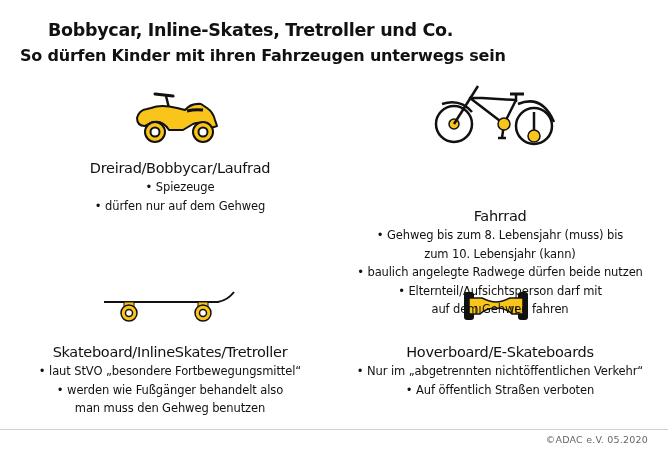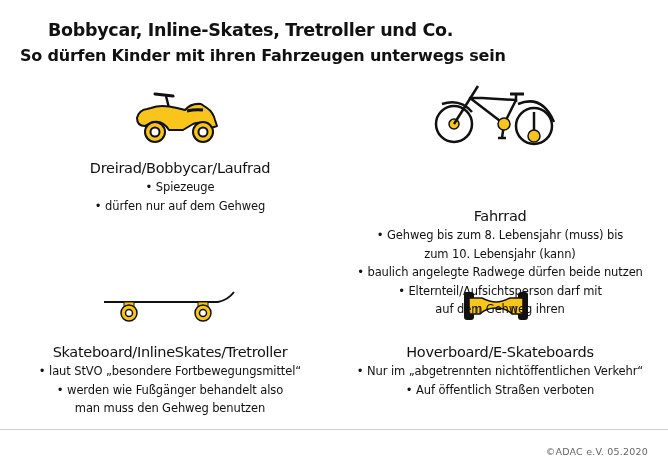--- a/index.html
+++ b/index.html
@@ -5,21 +5,21 @@
     html, body { margin: 0; padding: 0; background: #ffffff; }
     body { width: 668px; height: 463px; position: relative; overflow: hidden;
            font-family: "DejaVu Sans", "Liberation Sans", sans-serif; color: #111; }
     .title { position: absolute; left: 20px; top: 20px; font-size: 17.5px; font-weight: bold; letter-spacing: -0.3px; margin-left: 28px; }
     .subtitle { position: absolute; left: 20px; top: 46px; font-size: 16px; font-weight: bold; letter-spacing: -0.2px; }
     .section { position: absolute; text-align: center; }
     .section h2 { margin: 0; font-size: 14.5px; font-weight: normal; letter-spacing: -0.3px; line-height: 20px; }
     .section .line { font-size: 11.5px; line-height: 18.5px; letter-spacing: -0.1px; }
     .icon { position: absolute; }
     .rule { position: absolute; left: 0; top: 429px; width: 668px; height: 1px; background: #d0d0d0; }
-    .copyright { position: absolute; right: 20px; top: 446px; font-size: 9.5px; color: #666; letter-spacing: 0.2px; }
+    .copyright { position: absolute; right: 20px; top: 434px; font-size: 9.5px; color: #666; letter-spacing: 0.2px; }
   </style>
 </head>
 <body>
 
 <div class="title">Bobbycar, Inline-Skates, Tretroller und Co.</div>
 <div class="subtitle">So dürfen Kinder mit ihren Fahrzeugen unterwegs sein</div>
 
 <svg class="icon" style="left:133px;top:88px" width="90" height="56" viewBox="0 0 90 56">
   <path d="M22 6 L40 8" stroke="#111" stroke-width="3" fill="none" stroke-linecap="round"></path>
   <path d="M33 8 L36 20" stroke="#111" stroke-width="2.5" fill="none"></path>
@@ -70,21 +70,21 @@
   <div class="line">• Spiezeuge</div>
   <div class="line">• dürfen nur auf dem Gehweg</div>
 </div>
 
 <div class="section" style="left:340px;top:158px;width:320px;margin-top:48px;">
   <h2>Fahrrad</h2>
   <div class="line">• Gehweg bis zum 8. Lebensjahr (muss) bis</div>
   <div class="line">zum 10. Lebensjahr (kann)</div>
   <div class="line">• baulich angelegte Radwege dürfen beide nutzen</div>
   <div class="line">• Elternteil/Aufsichtsperson darf mit</div>
-  <div class="line">auf dem Gehweg ihren</div>
+  <div class="line">auf dem Gehweg fahren</div>
 </div>
 
 <div class="section" style="left:10px;top:342px;width:320px;">
   <h2>Skateboard/InlineSkates/Tretroller</h2>
   <div class="line">• laut StVO „besondere Fortbewegungsmittel“</div>
   <div class="line">• werden wie Fußgänger behandelt also</div>
   <div class="line">man muss den Gehweg benutzen</div>
 </div>
 
 <div class="section" style="left:340px;top:342px;width:320px;">

